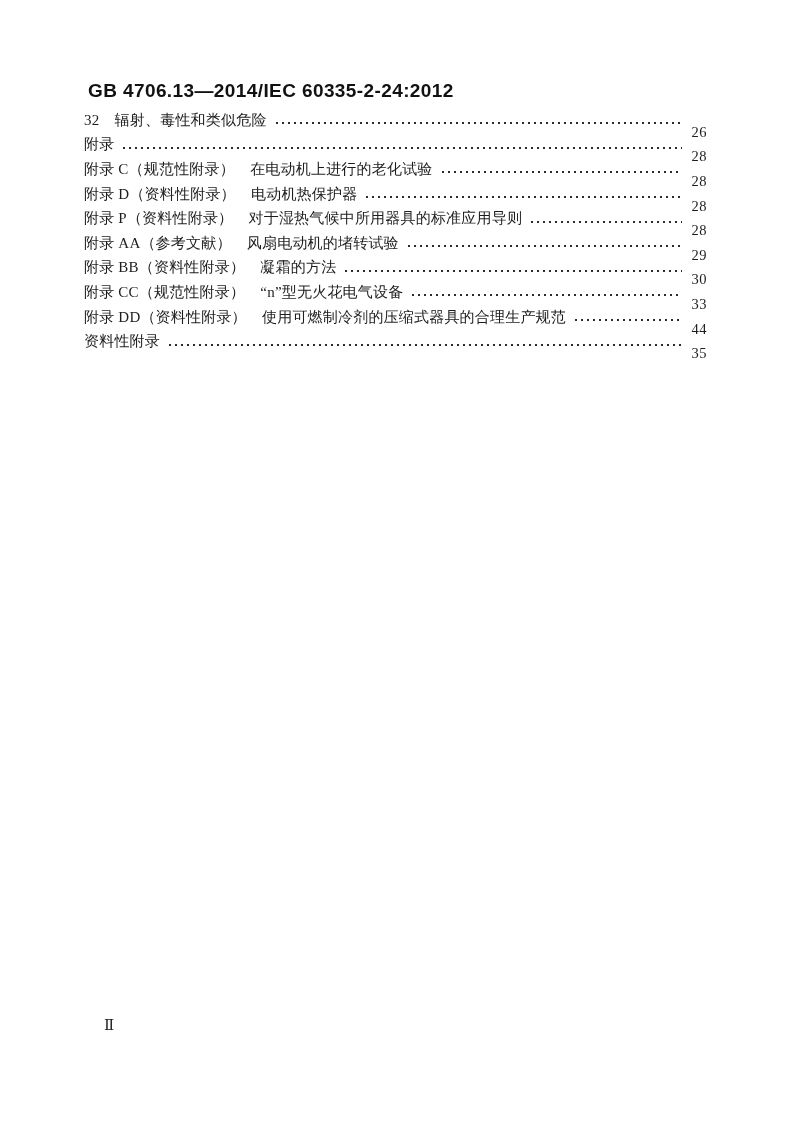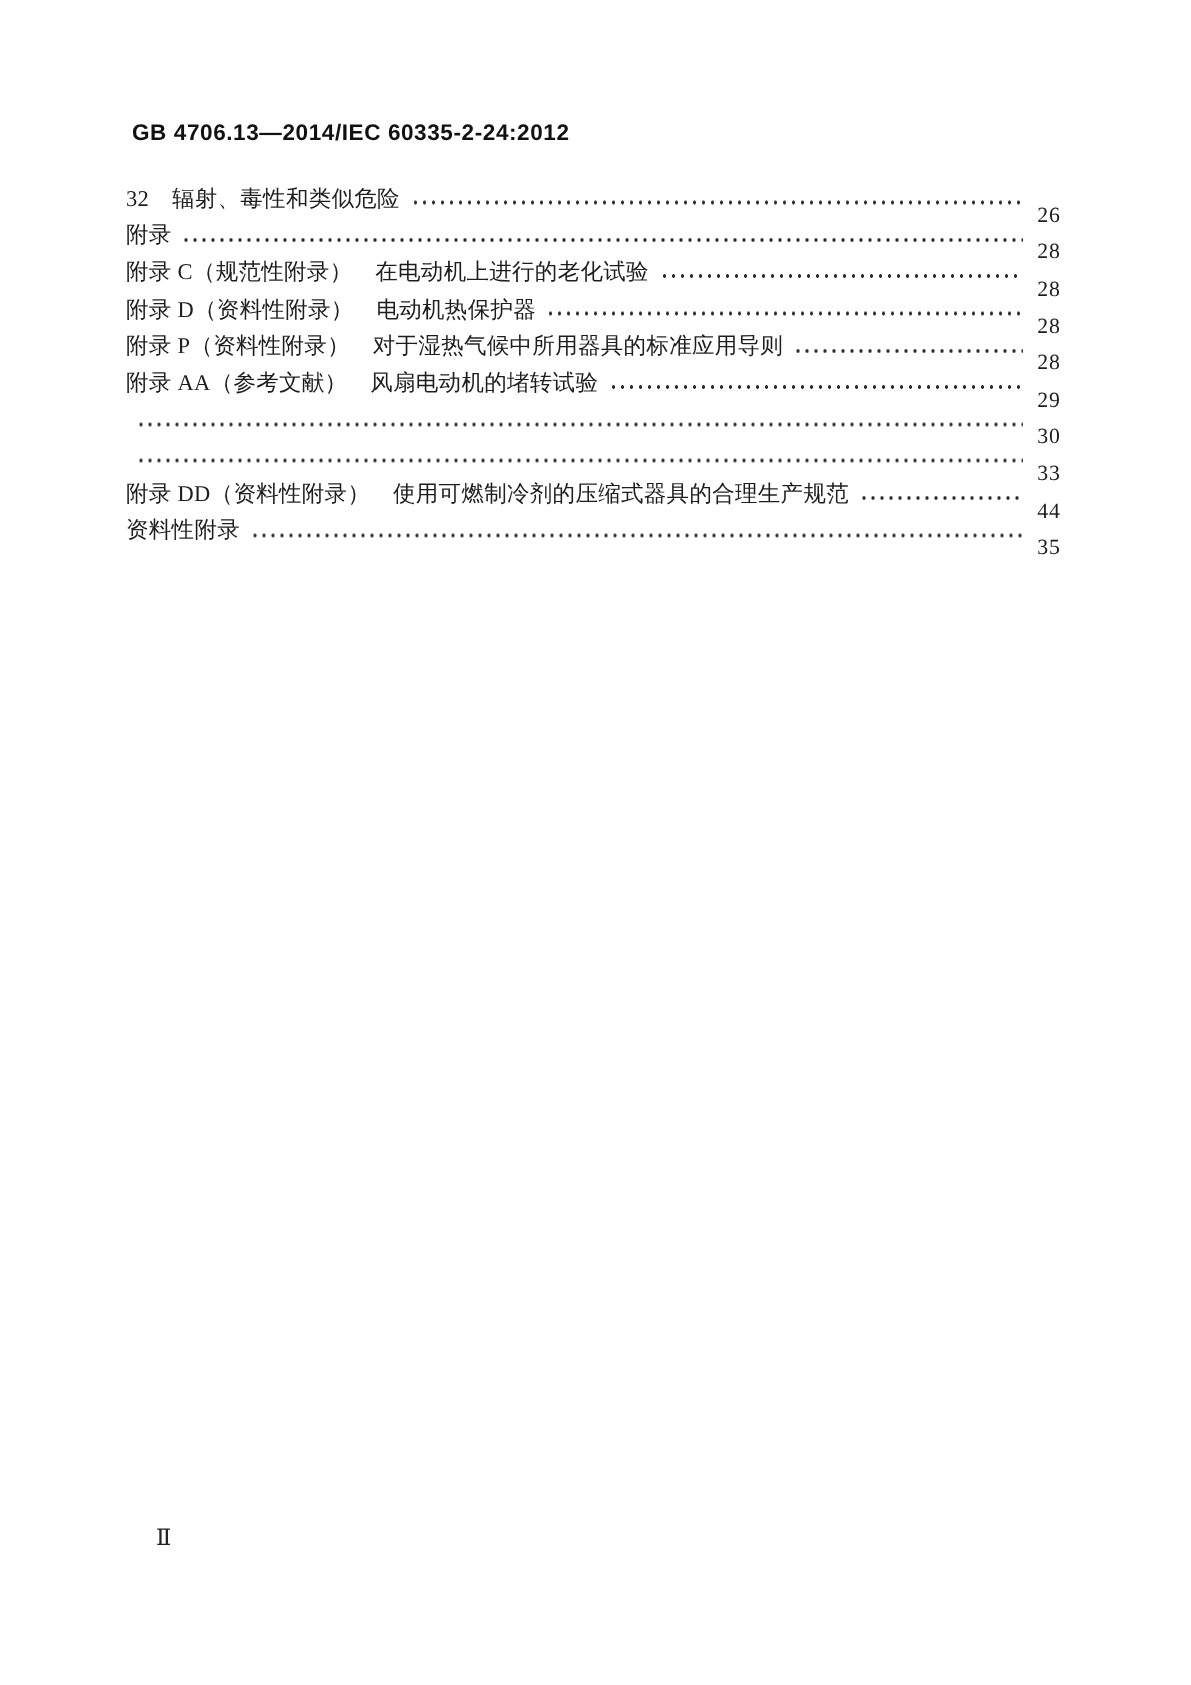--- a/index.html
+++ b/index.html
@@ -19,30 +19,30 @@
     position: absolute;
     inset: 0;
     background: #ffffff;
   }
   .doc-header {
     position: absolute;
     left: 88px;
     top: 80px;
     font-family: "Liberation Sans", "DejaVu Sans", sans-serif;
     font-weight: 700;
-    font-size: 15px;
+    font-size: 19px;
     letter-spacing: 0.4px;
     color: #111111;
     white-space: nowrap;
   }
   .toc {
     position: absolute;
     left: 84px;
     right: 87px;
-    top: 120px;
+    top: 108px;
   }
   .toc-row {
     display: flex;
     align-items: center;
     height: 24.6px;
     font-size: 15px;
     white-space: nowrap;
   }
   .toc-text {
     white-space: pre;
@@ -112,25 +112,27 @@
       <span class="pagenum">28</span>
     </div>
 
     <div class="toc-row">
       <span class="toc-text">附录 AA（参考文献）　风扇电动机的堵转试验</span>
       <span class="leader"></span>
       <span class="pagenum">29</span>
     </div>
 
     <div class="toc-row">
+      <span class="toc-text">附录 BB（资料性附录）　凝霜的方法</span>
       <span class="leader"></span>
       <span class="pagenum">30</span>
     </div>
 
     <div class="toc-row">
+      <span class="toc-text">附录 CC（规范性附录）　“n”型无火花电气设备</span>
       <span class="leader"></span>
       <span class="pagenum">33</span>
     </div>
 
     <div class="toc-row">
       <span class="toc-text">附录 DD（资料性附录）　使用可燃制冷剂的压缩式器具的合理生产规范</span>
       <span class="leader"></span>
       <span class="pagenum">44</span>
     </div>
 

